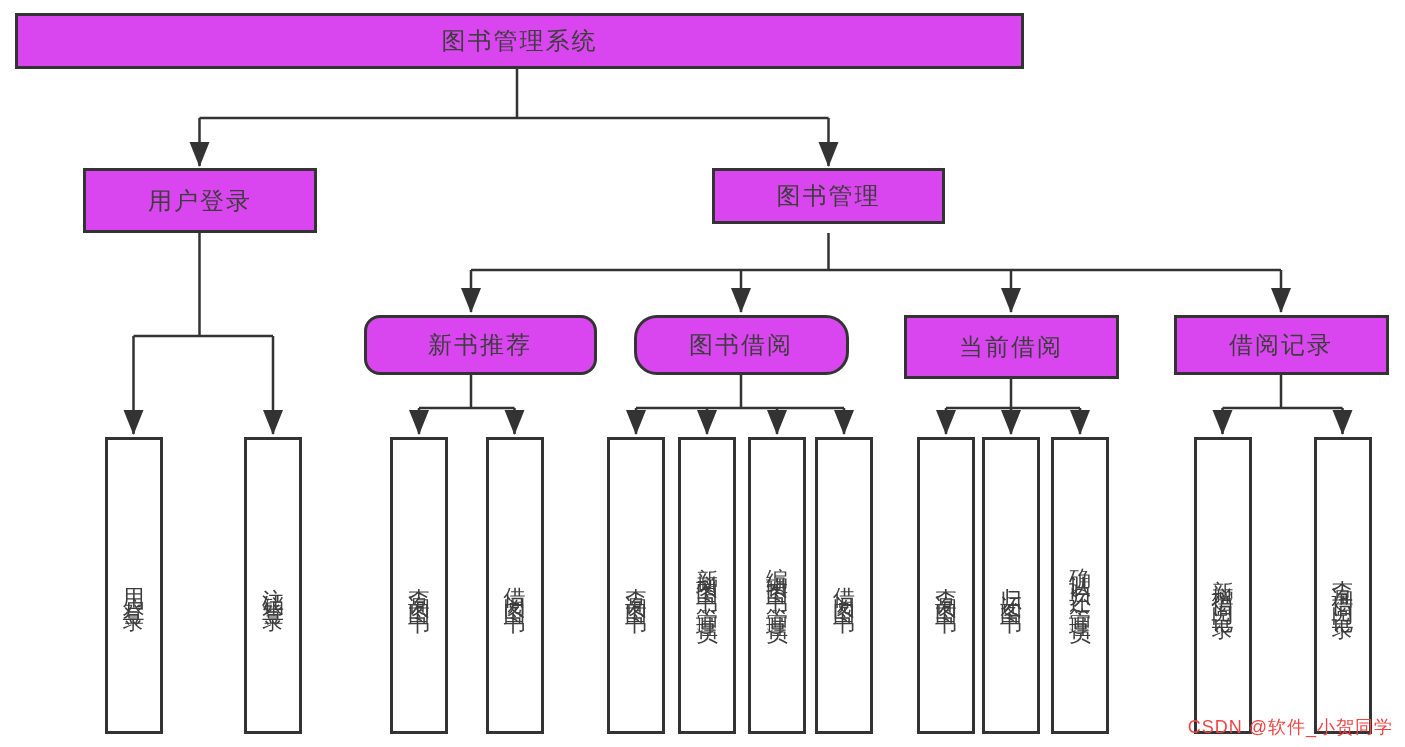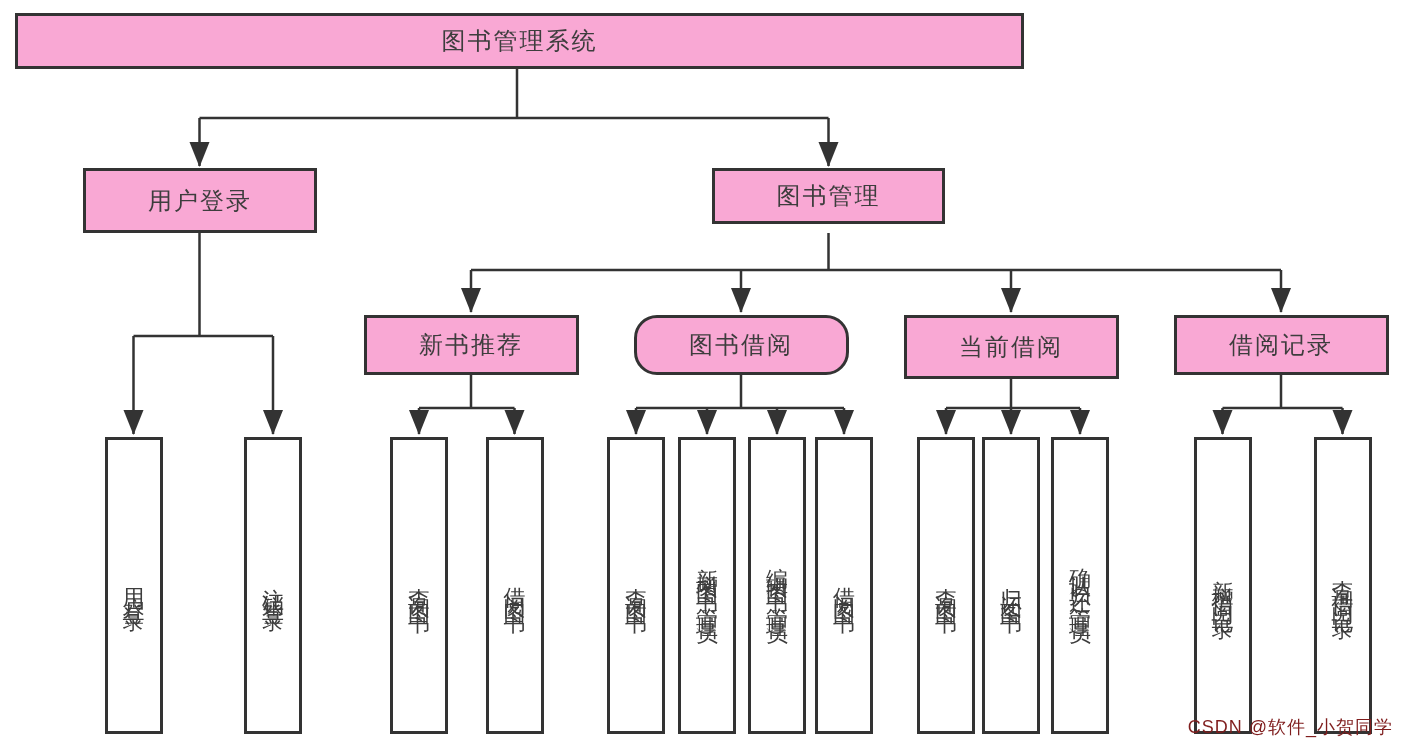--- a/index.html
+++ b/index.html
@@ -13,21 +13,21 @@
   }
   #wires {
     position: absolute;
     left: 0; top: 0;
     width: 1405px; height: 747px;
     z-index: 1;
   }
   .hnode {
     position: absolute;
     box-sizing: border-box;
-    background: #f9a8d4;
+    background: #d946ef;
     border: 3px solid #333333;
     display: flex;
     align-items: center;
     justify-content: center;
     z-index: 2;
   }
   .hnode span {
     font-size: 24px;
     color: #3d3d3d;
     letter-spacing: 2px;
@@ -51,21 +51,21 @@
     color: #3d3d3d;
     letter-spacing: 8px;
     line-height: 1;
     white-space: nowrap;
   }
   #watermark {
     position: absolute;
     right: 12px;
     bottom: 8px;
     font-size: 18px;
-    color: #7f1d1d;
+    color: #ef4444;
     letter-spacing: 1px;
     z-index: 3;
     white-space: nowrap;
   }
 </style>
 </head>
 <body>
 
 <div id="stage">
 
@@ -116,21 +116,21 @@
     <span>图书管理系统</span>
   </div>
 
   <div class="hnode" style="left:83px; top:168px; width:234px; height:65px;">
     <span>用户登录</span>
   </div>
   <div class="hnode" style="left:712px; top:168px; width:233px; height:56px;">
     <span>图书管理</span>
   </div>
 
-  <div class="hnode" style="left:363.5px; top:315px; width:215px; height:60px;">
+  <div class="hnode" style="left:363.5px; top:315px; width:233px; height:60px;border-radius:16px;">
     <span>新书推荐</span>
   </div>
   <div class="hnode" style="left:633.5px; top:315px; width:215px; height:60px;border-radius:23px;">
     <span>图书借阅</span>
   </div>
   <div class="hnode" style="left:903.5px; top:315px; width:215px; height:64px;">
     <span>当前借阅</span>
   </div>
   <div class="hnode" style="left:1173.5px; top:315px; width:215px; height:60px;">
     <span>借阅记录</span>

